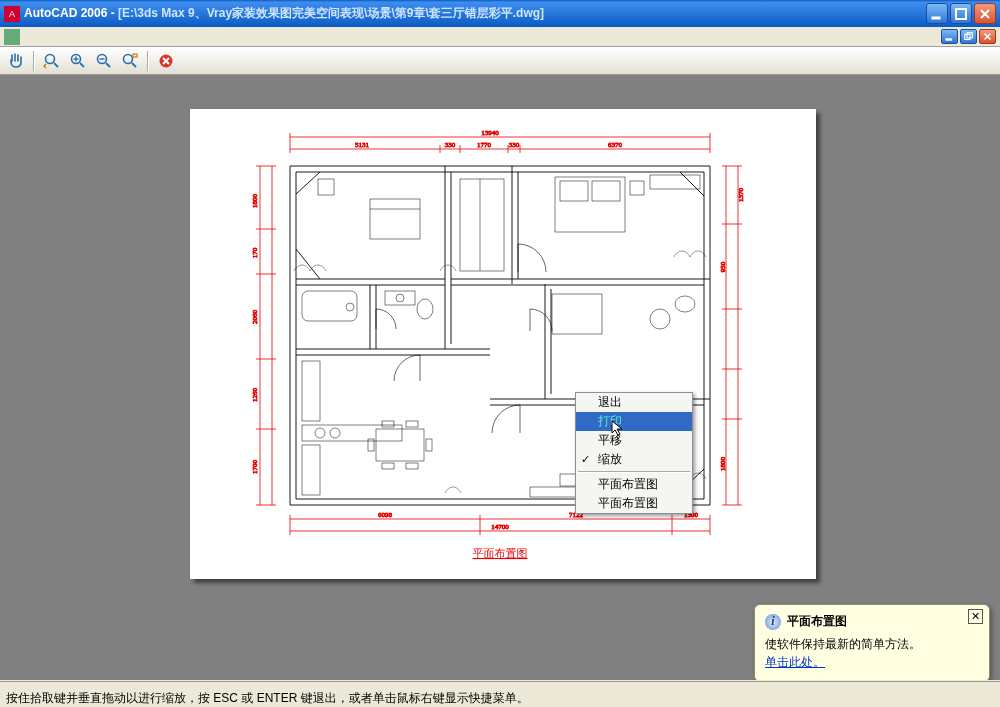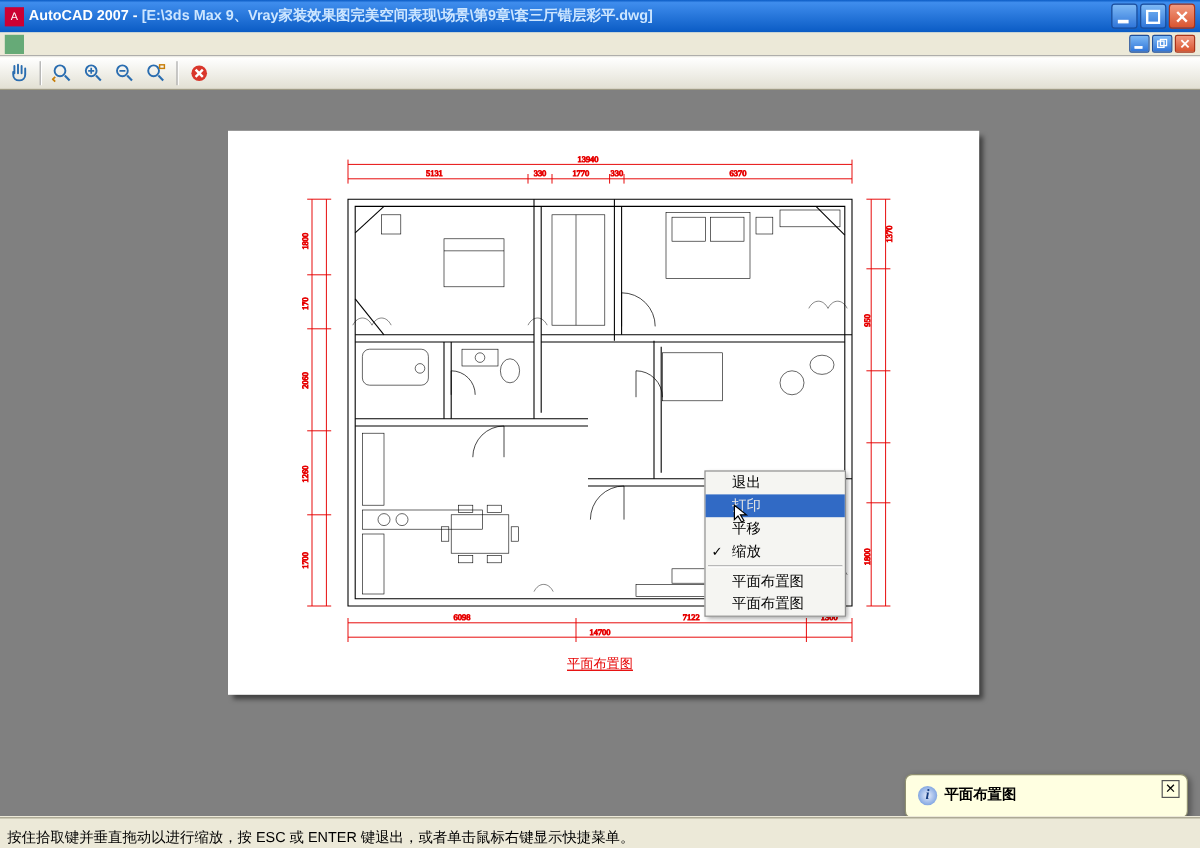--- a/index.html
+++ b/index.html
@@ -22,44 +22,44 @@
 .child-btn.close { background: linear-gradient(#f19a80,#d9542f); border-color: #a8341a; }
 
 .toolbar { height: 28px; background: linear-gradient(#fff,#e2e0d3); border-top: 1px solid #fff; border-bottom: 1px solid #9f9b86; display: flex; align-items: center; padding: 0 4px; gap: 2px; }
 .tool-btn { width: 24px; height: 24px; border: 1px solid transparent; display: flex; align-items: center; justify-content: center; border-radius: 2px; cursor: pointer; }
 .tool-sep { display: inline-block; height: 20px; border-left: 1px solid #aaa; border-right: 1px solid #fff; margin: 0 3px; }
 
 .workspace { position: relative; background: #808080; height: 605px; overflow: hidden; }
 .paper { position: absolute; left: 190px; top: 34px; width: 626px; height: 470px; background: #fff; box-shadow: 4px 4px 4px rgba(0,0,0,0.5); }
 .paper svg { width: 100%; height: 100%; }
 
-.context-menu { position: absolute; left: 575px; top: 317px; width: 118px; background: #f5f5f2; border: 1px solid #8f8f8f; box-shadow: 2px 2px 4px rgba(0,0,0,0.4); font-size: 12px; margin-left: 12px; }
+.context-menu { position: absolute; left: 575px; top: 317px; width: 118px; background: #f5f5f2; border: 1px solid #8f8f8f; box-shadow: 2px 2px 4px rgba(0,0,0,0.4); font-size: 12px; }
 .context-menu .menu-item { height: 19px; display: flex; align-items: center; padding-left: 22px; position: relative; cursor: pointer; }
-.context-menu .menu-item.highlighted { background: #316ac5; color: #e5e5e5; }
+.context-menu .menu-item.highlighted { background: #316ac5; color: #5eead4; }
 .context-menu .menu-sep { height: 1px; border-top: 1px solid #aaa; border-bottom: 1px solid #fff; margin: 2px 2px; }
 .context-menu .check { position: absolute; left: 5px; font-size: 11px; }
 
 .cursor-arrow { position: absolute; left: 610px; top: 345px; width: 16px; height: 16px; pointer-events: none; }
 
 .notification { position: absolute; right: 10px; bottom: -2px; width: 236px; background: #ffffe1; border: 1px solid #8f8f70; border-radius: 6px; padding: 8px 10px 10px 10px; box-shadow: 2px 2px 5px rgba(0,0,0,0.35); }
 .notification .notif-title { font-weight: bold; display: flex; align-items: center; gap: 6px; }
 .notification .notif-title .notif-icon { width: 16px; height: 16px; background: radial-gradient(#e8eefb,#5a8ad8); border-radius: 50%; display: inline-flex; align-items: center; justify-content: center; color: #163d80; font-style: italic; font-weight: bold; font-family: serif; font-size: 12px; }
 .notification .close-x { position: absolute; right: 6px; top: 4px; width: 15px; height: 15px; border: 1px solid #555; font-size: 11px; display: flex; align-items: center; justify-content: center; cursor: pointer; font-family: Arial; }
 .notification .notif-body { margin-top: 5px; line-height: 1.5; }
 .notification .notif-link { color: #0033cc; text-decoration: underline; cursor: pointer; }
 
 .statusbar { position: absolute; left: 0; right: 0; bottom: 0; height: 26px; background: #ece9d8; border-top: 1px solid #9f9b86; display: flex; align-items: flex-end; padding: 0 6px; }
 </style>
 </head>
 <body>
 
 <div class="titlebar">
   <span class="titlebar-icon">A</span>
   <div class="titlebar-text">
-    <span>AutoCAD 2007</span><span> - </span><span class="titlebar-path">[E:\3ds Max 9、Vray家装效果图完美空间表现\场景\第9章\套三厅错层彩平.dwg]</span>
+    <span>AutoCAD 2006</span><span> - </span><span class="titlebar-path">[E:\3ds Max 9、Vray家装效果图完美空间表现\场景\第9章\套三厅错层彩平.dwg]</span>
   </div>
   <div class="win-buttons">
     <div class="win-btn">
         <svg viewBox="0 0 12 12">
           <rect x="1" y="9" width="8" height="2"></rect>
         </svg>
       </div>
     <div class="win-btn">
         <svg viewBox="0 0 12 12">
           <rect x="1" y="1" width="10" height="10" fill="none" stroke-width="2"></rect>
@@ -334,19 +334,23 @@
   <svg class="cursor-arrow" viewBox="0 0 16 16">
     <path d="M2 1 L2 13 L5 10 L8 15 L10 14 L7 9 L12 9 Z" fill="#fff" stroke="#000" stroke-width="1"></path>
   </svg>
 
   <div class="notification">
     <div class="close-x">✕</div>
     <div class="notif-title">
       <span class="notif-icon">i</span>
       <span>平面布置图</span>
     </div>
+    <div class="notif-body">
+      <span>使软件保持最新的简单方法。</span><br>
+      <span class="notif-link">单击此处。</span>
+    </div>
 
   </div>
 </div>
 
 <div class="statusbar">
   <span>按住拾取键并垂直拖动以进行缩放，按 ESC 或 ENTER 键退出，或者单击鼠标右键显示快捷菜单。</span>
 </div>
 
 </body></html>

